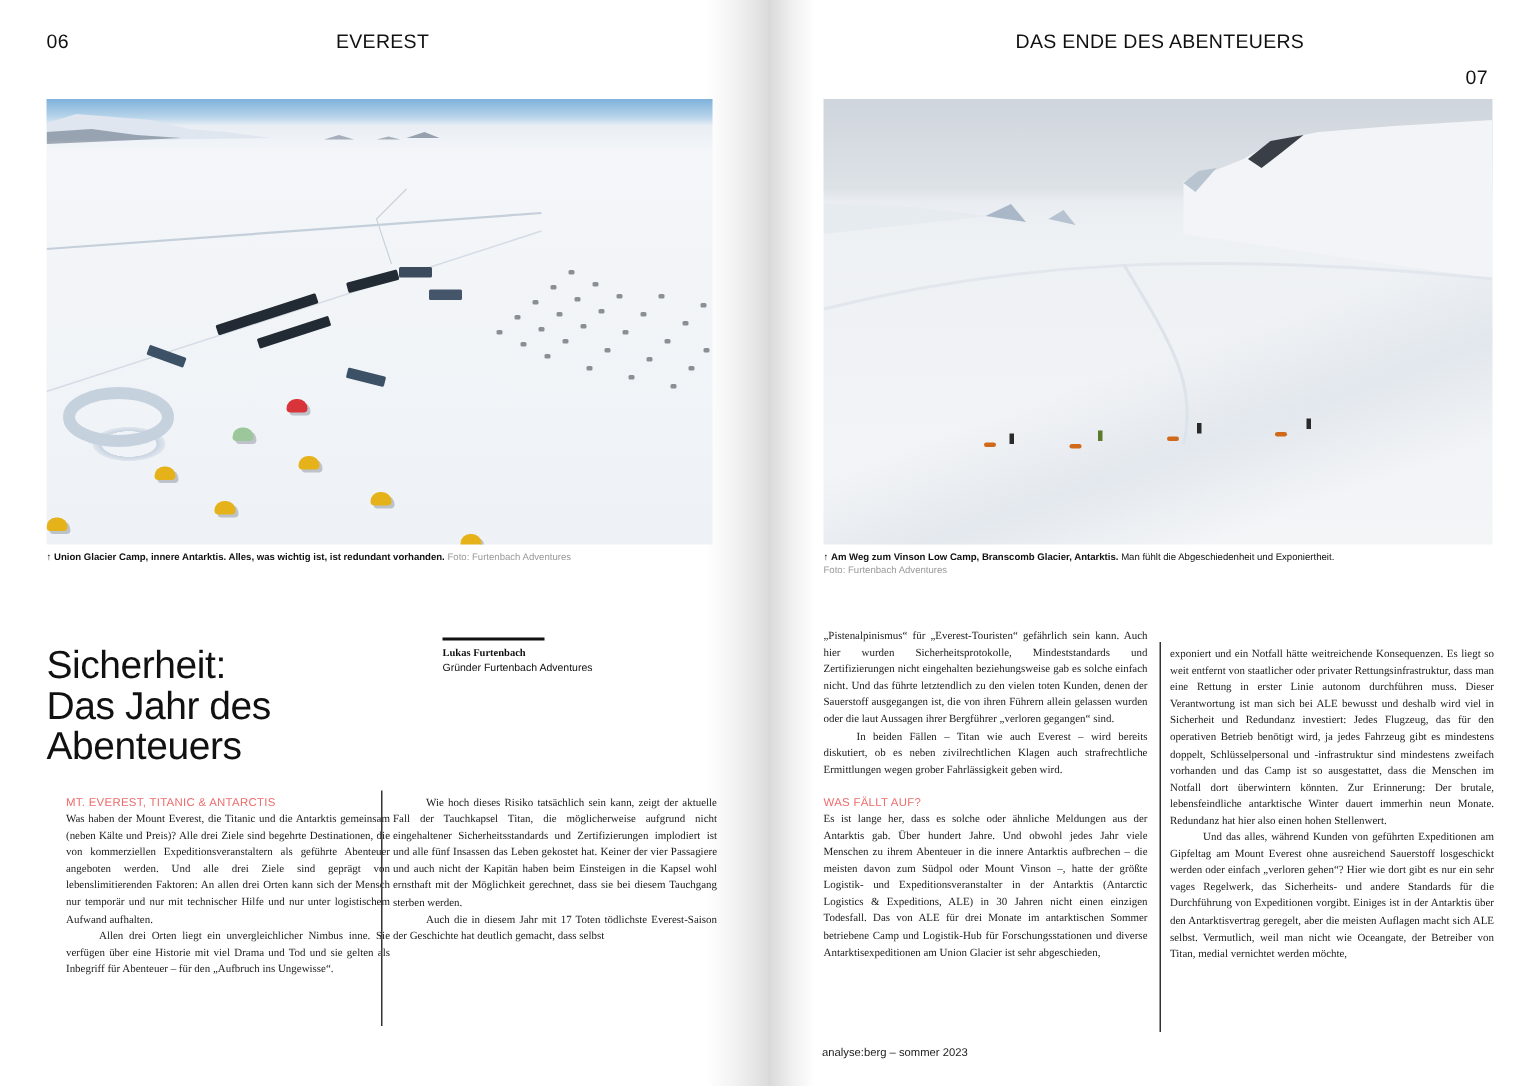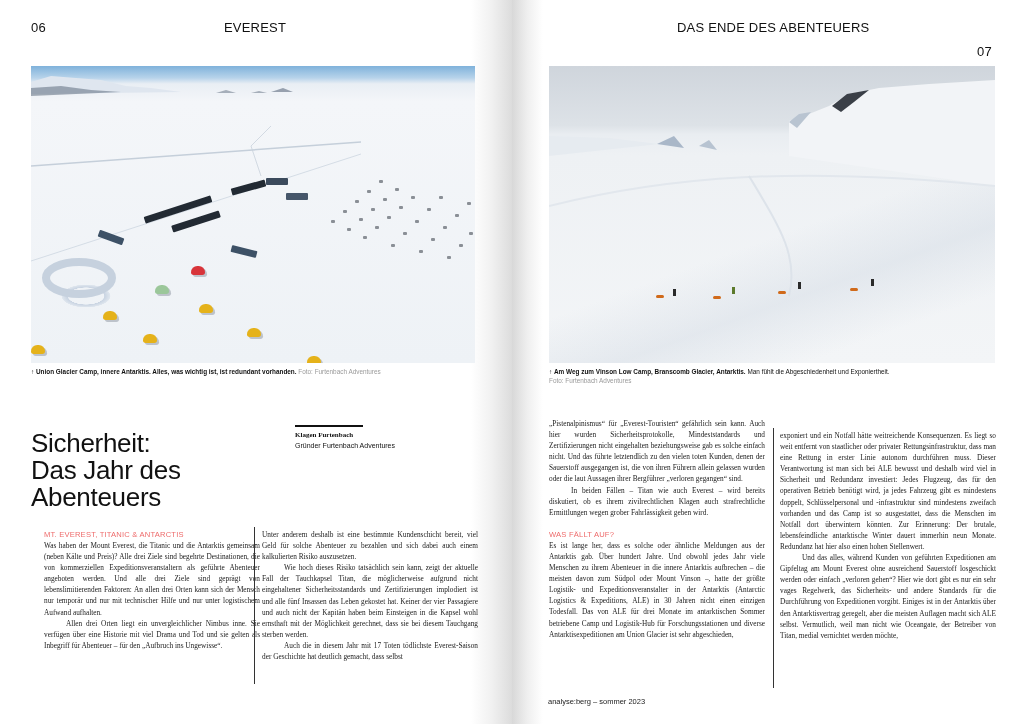--- a/index.html
+++ b/index.html
@@ -128,33 +128,32 @@
     <span class="credit">Foto: Furtenbach Adventures</span>
   </div>
 
   <h1 class="title">
     <span style="display:block">Sicherheit:</span>
     <span style="display:block">Das Jahr des</span>
     <span style="display:block">Abenteuers</span>
   </h1>
 
   <div class="byline-rule"></div>
-  <div class="byline-name">Klagen Furtenbach</div>
+  <div class="byline-name">Lukas Furtenbach</div>
   <div class="byline-role">Gründer Furtenbach Adventures</div>
 
   <div class="col" style="left:44px;top:529px;width:216px;">
     <div class="subhead">MT. EVEREST, TITANIC &amp; ANTARCTIS</div>
     <p>Was haben der Mount Everest, die Titanic und die Antarktis gemeinsam (neben Kälte und Preis)? Alle drei Ziele sind be­gehrte Destinationen, die von kommerziellen Expeditions­veranstaltern als geführte Abenteuer angeboten werden. Und alle drei Ziele sind geprägt von lebenslimitierenden Faktoren: An allen drei Orten kann sich der Mensch nur temporär und nur mit technischer Hilfe und nur unter logistischem Auf­wand aufhalten.</p>
     <p class="indent">Allen drei Orten liegt ein unvergleichlicher Nimbus inne. Sie verfügen über eine Historie mit viel Drama und Tod und sie gelten als Inbegriff für Abenteuer – für den „Aufbruch ins Ungewisse“.</p>
   </div>
 
   <div class="divider" style="left:254px;top:527px;height:157px;"></div>
 
   <div class="col" style="left:262px;top:529px;width:216px;">
-    <p>Unter anderem deshalb ist eine bestimmte Kundenschicht bereit, viel Geld für solche Abenteuer zu bezahlen und sich dabei auch einem kalkulierten Risiko auszusetzen.</p>
     <p class="indent">Wie hoch dieses Risiko tatsächlich sein kann, zeigt der aktuelle Fall der Tauchkapsel Titan, die möglicherweise aufgrund nicht eingehaltener Sicherheitsstandards und Zerti­fizierungen implodiert ist und alle fünf Insassen das Leben gekostet hat. Keiner der vier Passagiere und auch nicht der Kapitän haben beim Einsteigen in die Kapsel wohl ernsthaft mit der Möglichkeit gerechnet, dass sie bei diesem Tauch­gang sterben werden.</p>
     <p class="indent">Auch die in diesem Jahr mit 17 Toten tödlichste Eve­rest-Saison der Geschichte hat deutlich gemacht, dass selbst</p>
   </div>
 </div>
 
 <div class="page page-right">
   <div class="running-head" style="left:165px;">DAS ENDE DES ABENTEUERS</div>
   <div class="folio" style="left:465px;margin-top:24px;">07</div>
 
   <div class="photo photo-right" style="left:37px;" aria-label="Four people pulling sleds across a snowy glacier slope">
@@ -179,21 +178,21 @@
   </div>
   <div class="caption" style="left:37px;top:367px;width:450px;">
     <span>↑</span>
     <b>Am Weg zum Vinson Low Camp, Branscomb Glacier, Antarktis.</b>
     <span>Man fühlt die Abgeschiedenheit und Exponiertheit.</span>
     <div class="credit">Foto: Furtenbach Adventures</div>
   </div>
 
   <div class="col" style="left:37px;top:418px;width:216px;">
     <p>„Pistenalpinismus“ für „Everest-Touristen“ gefährlich sein kann. Auch hier wurden Sicherheitsprotokolle, Mindeststandards und Zertifizierungen nicht eingehalten beziehungsweise gab es solche einfach nicht. Und das führte letztendlich zu den vielen toten Kunden, denen der Sauerstoff ausgegangen ist, die von ihren Führern allein gelassen wurden oder die laut Aussagen ihrer Bergführer „verloren gegangen“ sind.</p>
-    <p class="indent">In beiden Fällen – Titan wie auch Everest – wird bereits diskutiert, ob es ihrem zivilrechtlichen Klagen auch strafrecht­liche Ermittlungen wegen grober Fahrlässigkeit geben wird.</p>
+    <p class="indent">In beiden Fällen – Titan wie auch Everest – wird bereits diskutiert, ob es neben zivilrechtlichen Klagen auch strafrecht­liche Ermittlungen wegen grober Fahrlässigkeit geben wird.</p>
     <div class="gap"></div>
     <div class="subhead">WAS FÄLLT AUF?</div>
     <p>Es ist lange her, dass es solche oder ähnliche Meldungen aus der Antarktis gab. Über hundert Jahre. Und obwohl jedes Jahr viele Menschen zu ihrem Abenteuer in die innere Antarktis aufbrechen – die meisten davon zum Südpol oder Mount Vin­son –, hatte der größte Logistik- und Expeditionsveranstalter in der Antarktis (Antarctic Logistics &amp; Expeditions, ALE) in 30 Jahren nicht einen einzigen Todesfall. Das von ALE für drei Monate im antarktischen Sommer betriebene Camp und Logistik-Hub für Forschungsstationen und diverse Ant­arktisexpeditionen am Union Glacier ist sehr abgeschieden,</p>
   </div>
 
   <div class="divider" style="left:261px;top:428px;height:260px;"></div>
 
   <div class="col" style="left:268px;top:430px;width:216px;">
     <p>exponiert und ein Notfall hätte weitreichende Konsequen­zen. Es liegt so weit entfernt von staatlicher oder privater Rettungsinfrastruktur, dass man eine Rettung in erster Linie autonom durchführen muss. Dieser Verantwortung ist man sich bei ALE bewusst und deshalb wird viel in Sicherheit und Redundanz investiert: Jedes Flugzeug, das für den operativen Betrieb benötigt wird, ja jedes Fahrzeug gibt es mindestens doppelt, Schlüsselpersonal und -infrastruktur sind mindes­tens zweifach vorhanden und das Camp ist so ausgestattet, dass die Menschen im Notfall dort überwintern könnten. Zur Erinnerung: Der brutale, lebensfeindliche antarktische Winter dauert immerhin neun Monate. Redundanz hat hier also einen hohen Stellenwert.</p>
     <p class="indent">Und das alles, während Kunden von geführten Expe­ditionen am Gipfeltag am Mount Everest ohne ausreichend Sauerstoff losgeschickt werden oder einfach „verloren gehen“? Hier wie dort gibt es nur ein sehr vages Regelwerk, das Si­cherheits- und andere Standards für die Durchführung von Expeditionen vorgibt. Einiges ist in der Antarktis über den Antarktisvertrag geregelt, aber die meisten Auflagen macht sich ALE selbst. Vermutlich, weil man nicht wie Oceangate, der Betreiber von Titan, medial vernichtet werden möchte,</p>

